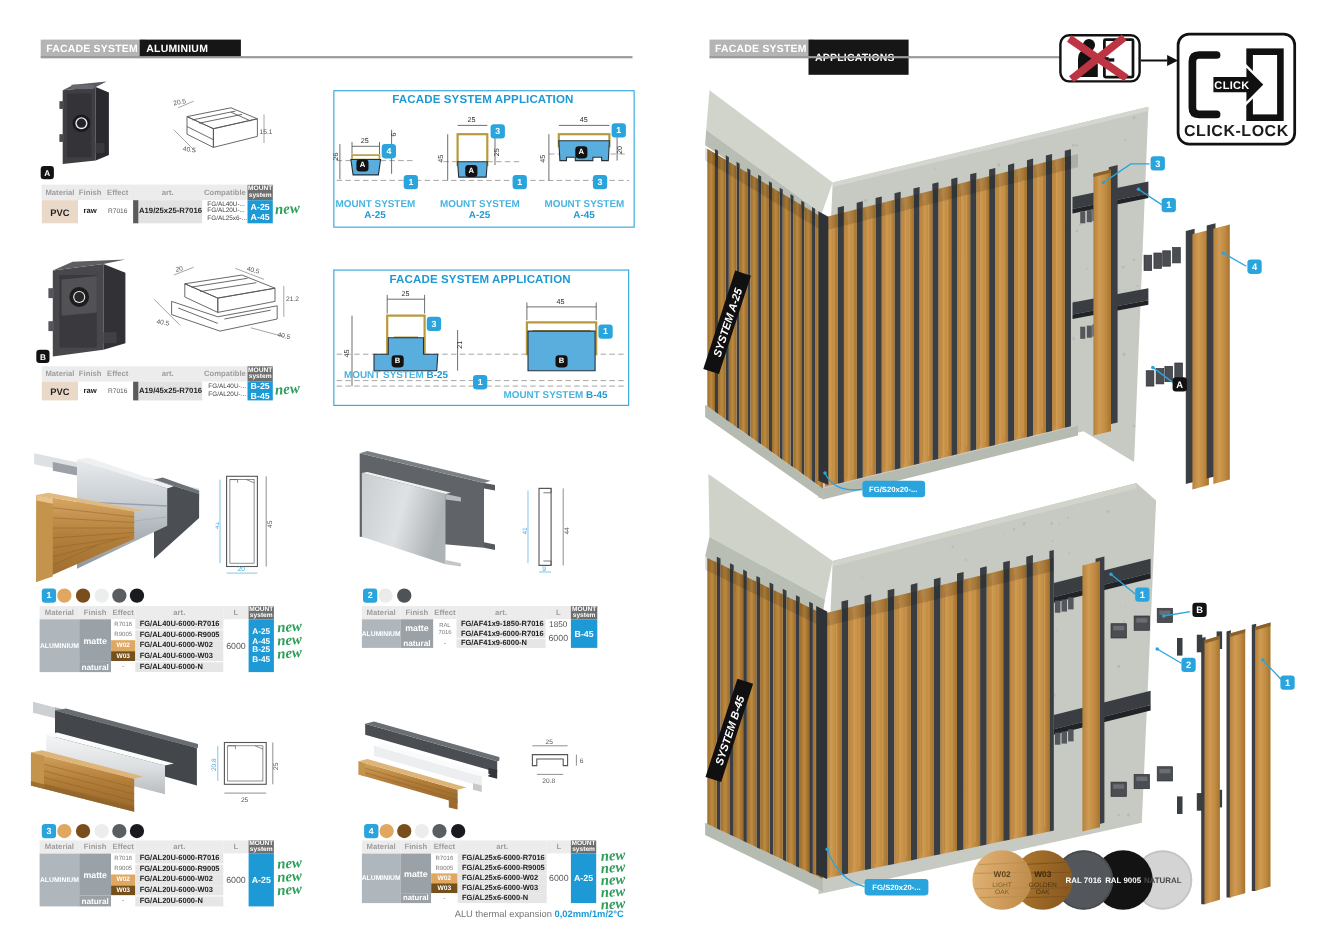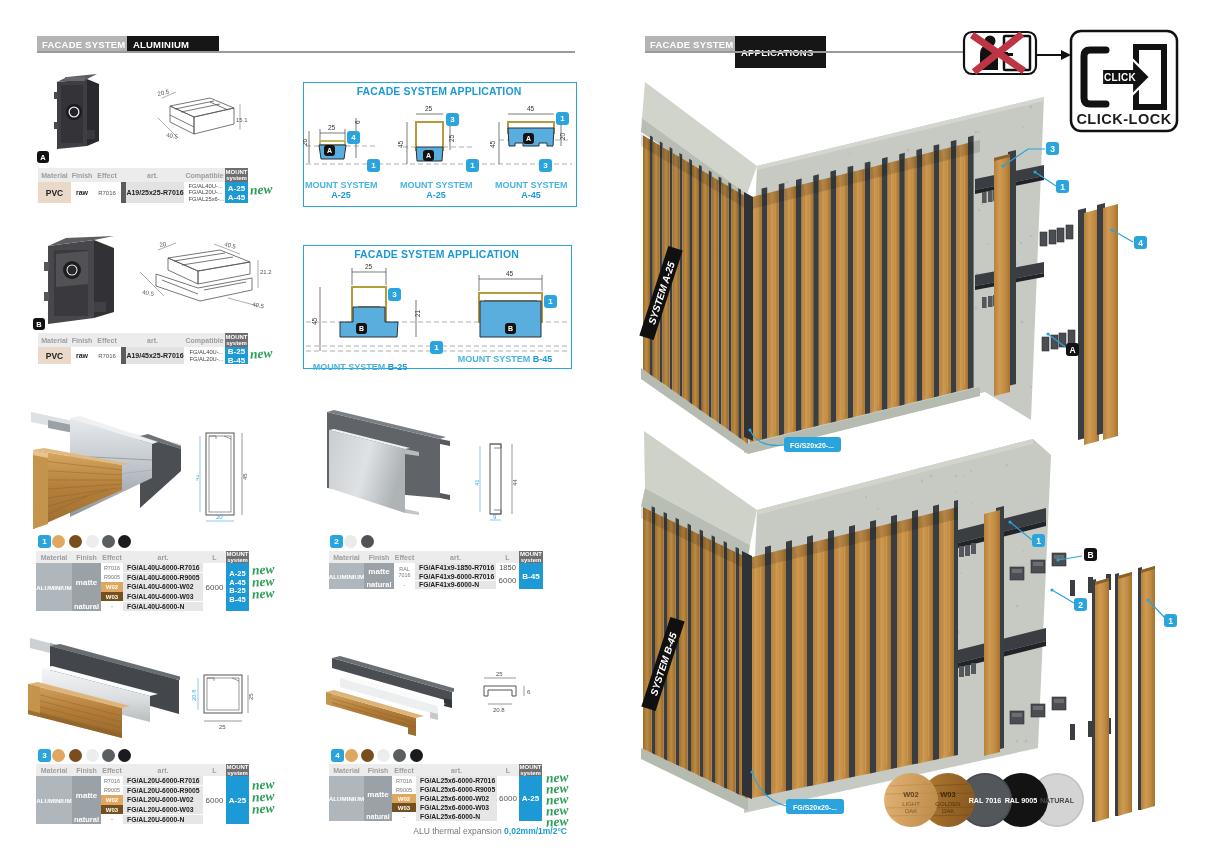--- a/index.html
+++ b/index.html
@@ -273,21 +273,21 @@
 <div class="chipk" style="left:356px;top:323px;width:11px;height:11px;font-size:7px">B</div>
 
 <div class="chipk" style="left:505px;top:323px;width:11px;height:11px;font-size:7px">B</div>
 
 <div class="chip" style="left:388px;top:288px">3</div>
 
 <div class="chip" style="left:544px;top:295px">1</div>
 
 <div class="chip" style="left:430px;top:341px">1</div>
 
-<div class="mslab" style="left:310px;top:362px;width:100px">MOUNT SYSTEM <b>B-25</b></div>
+<div class="mslab" style="left:310px;top:336px;width:100px">MOUNT SYSTEM <b>B-25</b></div>
 <div class="mslab" style="left:455px;top:354px;width:100px">MOUNT SYSTEM <b>B-45</b></div>
 
 <svg class="abs" style="left:28px;top:408px" width="158" height="121" viewBox="0 0 158 121">
   <defs>
     <linearGradient id="sil1" x1="0" y1="0" x2="0" y2="1">
       <stop offset="0" stop-color="#e8ebee"></stop>
           <stop offset="0.45" stop-color="#c3c9ce"></stop>
           <stop offset="1" stop-color="#8f969c"></stop>
     </linearGradient>
     <linearGradient id="wood1" x1="0" y1="0" x2="0" y2="1">

